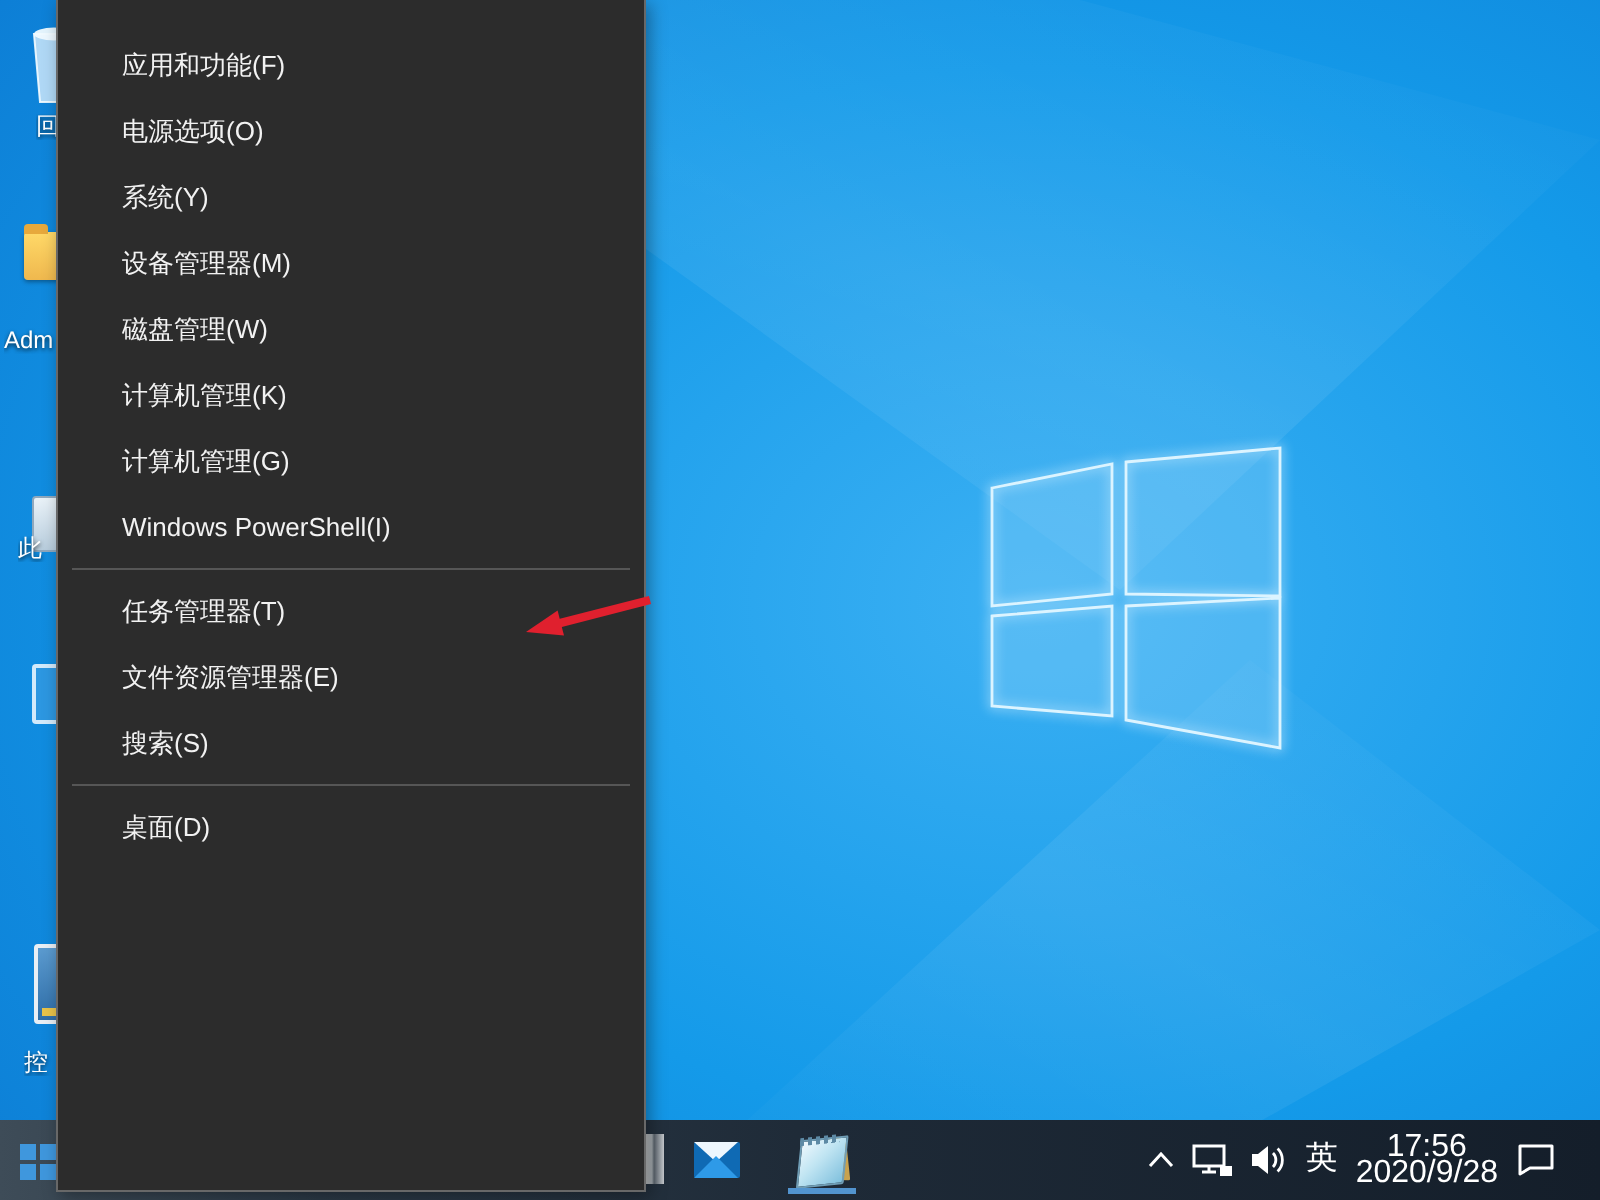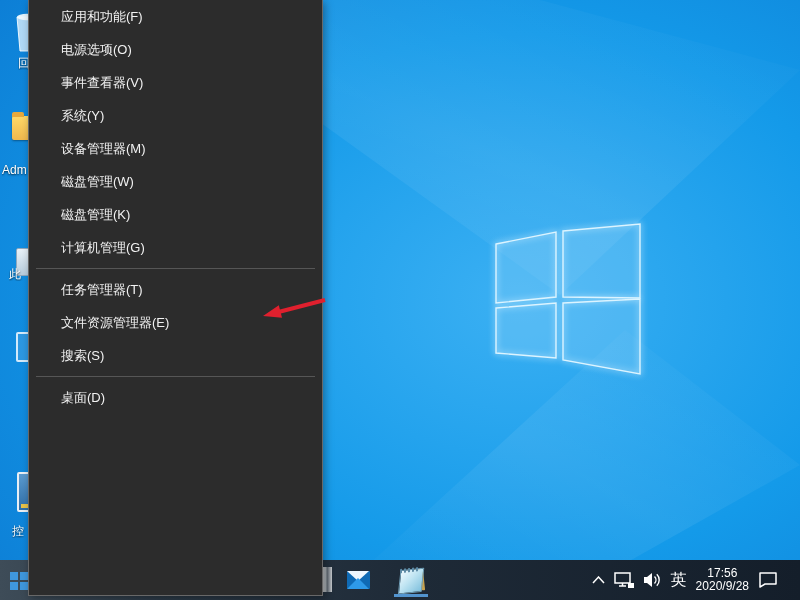--- a/index.html
+++ b/index.html
@@ -61,26 +61,26 @@
     background:linear-gradient(135deg,#eef8fd 0%,#bfe4f2 45%,#7fc0dd 100%);
     border:1px solid #6f9db5;border-radius:1px;transform:skewX(-12deg);}
   .notepad .binding{position:absolute;left:3px;top:1px;width:20px;height:4px;
     background:repeating-linear-gradient(90deg,#5d8aa5 0 2px,transparent 2px 4px);
     transform:skewX(-12deg);}
 
   
   .tray{position:absolute;right:0;top:0;height:40px;display:flex;align-items:center;
     gap:9px;padding-right:22px;color:#fff;}
   .tray .ime{font-size:16px;line-height:16px;}
-  .clock{font-size:12px;line-height:13px;text-align:center;}
+  .clock{font-size:16px;line-height:13px;text-align:center;}
 
   
   .winx{position:absolute;left:28px;top:0;width:295px;height:596px;z-index:10;
     background:#2c2c2c;border:1px solid rgba(155,155,155,.55);border-top:none;
-    box-sizing:border-box;padding-top:0;box-shadow:2px 2px 8px rgba(0,0,0,.35);}
+    box-sizing:border-box;padding-top:16px;box-shadow:2px 2px 8px rgba(0,0,0,.35);}
   .mi{height:33px;display:flex;align-items:center;justify-content:space-between;
     padding:0 14px 0 32px;color:#f2f2f2;font-size:13px;cursor:default;}
   .sep{height:1px;background:#565656;margin:4px 7px;}
 
   
   .arrow-overlay{position:absolute;inset:0;z-index:30;pointer-events:none;}
 </style>
 </head>
 <body>
 
@@ -198,36 +198,36 @@
   </div>
 
   <div class="winx">
     <div class="mi">
         <span>应用和功能(F)</span>
       </div>
     <div class="mi">
         <span>电源选项(O)</span>
       </div>
     <div class="mi">
-        <span>事件查看器(V)</span>
-      </div>
-    <div class="mi">
         <span>系统(Y)</span>
       </div>
     <div class="mi">
         <span>设备管理器(M)</span>
       </div>
     <div class="mi">
         <span>磁盘管理(W)</span>
       </div>
     <div class="mi">
-        <span>磁盘管理(K)</span>
+        <span>计算机管理(K)</span>
       </div>
     <div class="mi">
         <span>计算机管理(G)</span>
+      </div>
+    <div class="mi">
+        <span>Windows PowerShell(I)</span>
       </div>
     <div class="sep"></div>
     <div class="mi">
         <span>任务管理器(T)</span>
       </div>
     <div class="mi">
         <span>文件资源管理器(E)</span>
       </div>
     <div class="mi">
         <span>搜索(S)</span>

